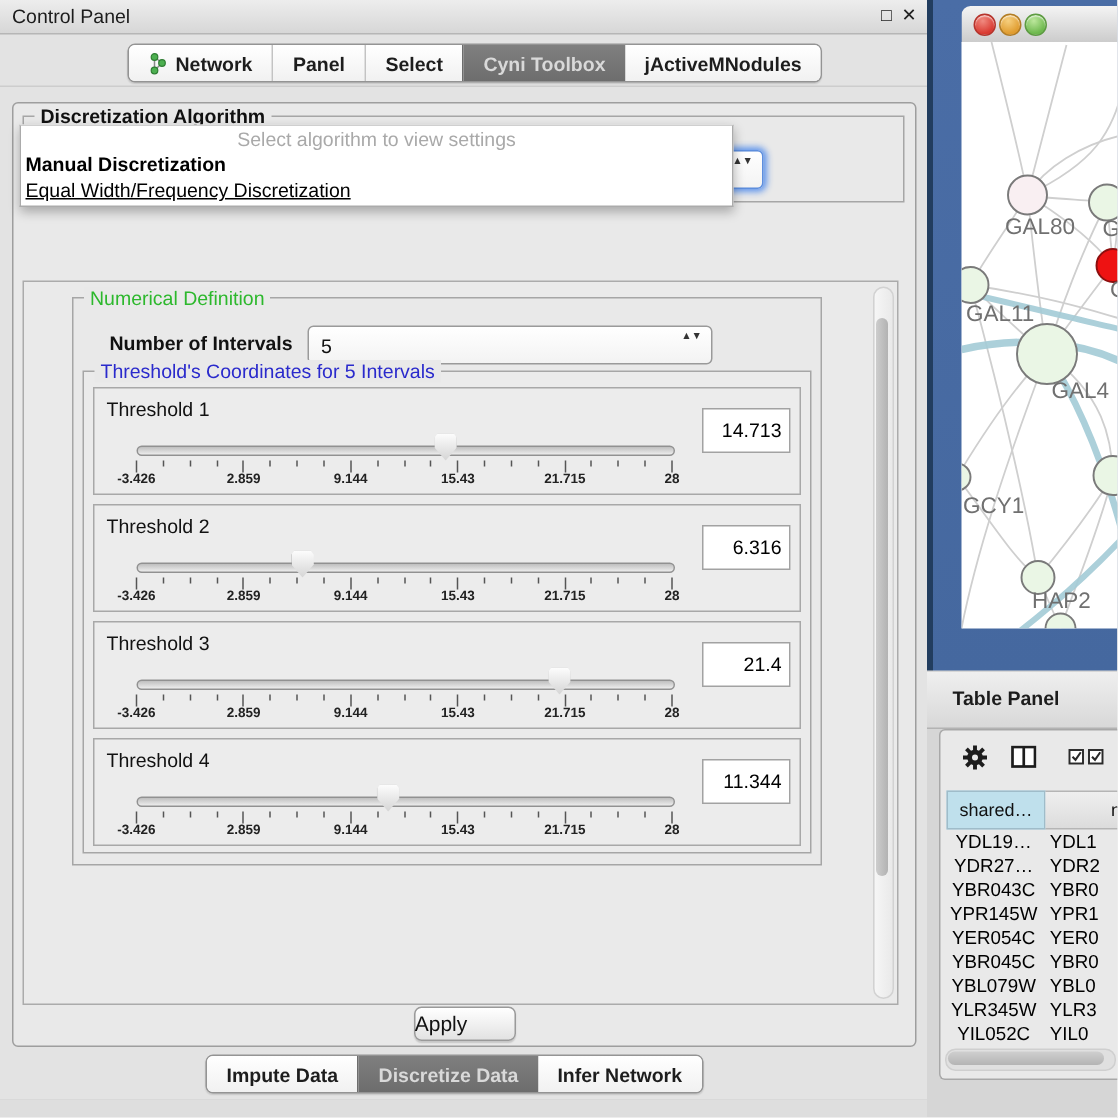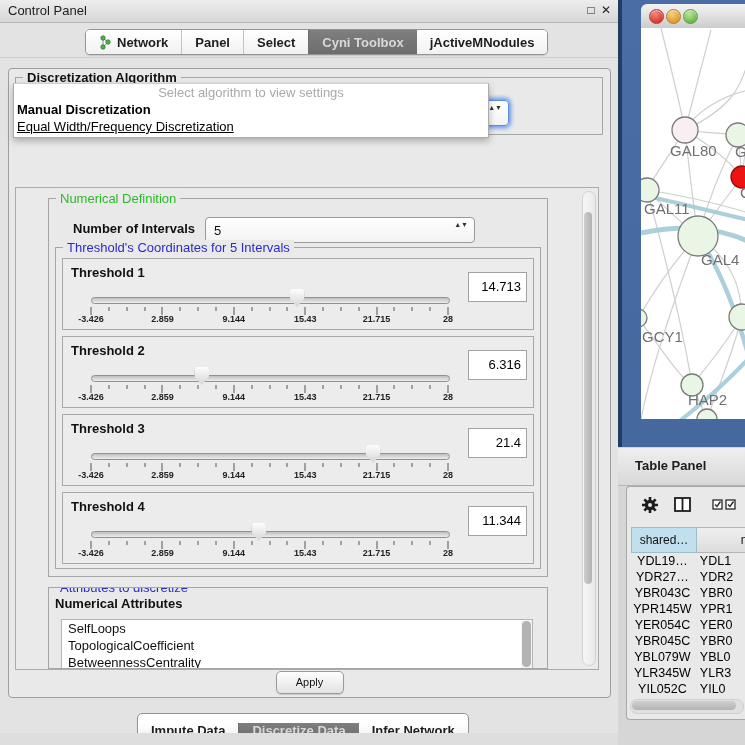--- a/index.html
+++ b/index.html
@@ -52,42 +52,42 @@
   .sb-thumb-main{top:20px;height:372px;}
 
   .group-interval{left:32px;top:10px;width:498px;height:377px;}
   .niv-label{position:absolute;left:24px;top:22px;font-weight:bold;font-size:13px;color:#111;}
   .niv-spinner{left:156px;top:18px;width:260px;}
 
   .group-thresh{left:6px;top:48px;width:484px;height:320px;background:#ebebeb;}
 
   .thr-row{position:relative;margin:0 6px 6px 6px;height:70px;border:1px solid #a8a8a8;background:#ececec;}
   .thr-rows{padding-top:10px;}
-  .thr-label{position:absolute;left:8px;top:6px;font-weight:bold;font-size:13px;color:#111;}
+  .thr-label{position:absolute;left:8px;top:6px;font-weight:normal;font-size:13px;color:#111;}
   .thr-track{position:absolute;left:28px;top:38px;width:357px;height:5px;border:1px solid #919191;border-radius:4px;background:linear-gradient(#bfbfbf,#ededed);}
   .thr-thumb{position:absolute;top:30px;width:15px;height:18px;background:linear-gradient(#fdfdfd,#d5d5d5);clip-path:polygon(14% 0,86% 0,100% 16%,100% 52%,50% 100%,0 52%,0 16%);filter:drop-shadow(0 0 1px #777);transform:translateX(-50%);}
   .thr-ticks{position:absolute;left:28px;top:47px;width:357px;height:9px;}
   .thr-tick{position:absolute;top:1px;width:1px;background:#555;transform:translateX(-50%);}
   .thr-tick.minor{height:4px;}
   .thr-tick.major{height:8px;}
   .thr-ticklabels{position:absolute;left:28px;top:55px;width:357px;height:12px;}
   .thr-ticklabel{position:absolute;transform:translateX(-50%);font-size:9px;font-weight:700;color:#222;white-space:nowrap;}
   .thr-value{position:absolute;right:6px;top:13px;width:52px;height:28px;background:#fff;border:1px solid #a2a2a2;font-size:13px;line-height:28px;text-align:right;padding-right:5px;color:#000;}
 
   .group-attrs{left:32px;top:399px;width:498px;height:80px;overflow:hidden;}
   .attrs-title{position:absolute;left:6px;top:8px;font-weight:bold;font-size:13px;color:#111;}
   .attr-list{position:absolute;left:12px;top:31px;width:470px;height:48px;background:#fff;border:1px solid #b5b5b5;overflow:hidden;}
   .attr-item{height:17px;line-height:17px;padding-left:6px;font-size:13px;color:#111;white-space:nowrap;}
   .attr-sb{position:absolute;right:0;top:0;bottom:0;width:11px;background:#f4f4f4;}
   .attr-sb-thumb{position:absolute;left:1px;top:1px;width:9px;height:46px;border-radius:5px;background:#b3b3b3;}
 
-  .apply-btn{position:absolute;left:0;right:0;margin:auto;top:602px;width:66px;height:21px;border:1px solid #9a9a9a;border-radius:5px;background:linear-gradient(#ffffff,#e2e2e2);font-size:11px;text-align:center;line-height:20px;color:#111;box-shadow:0 1px 1px rgba(0,0,0,.15);}
+  .apply-btn{position:absolute;left:0;right:0;margin:auto;top:602px;width:66px;height:21px;border:1px solid #9a9a9a;border-radius:5px;background:linear-gradient(#ffffff,#e2e2e2);font-size:14px;line-height:20px;color:#111;box-shadow:0 1px 1px rgba(0,0,0,.15);}
 
   .bottom-tabstrip{position:absolute;left:0;top:700px;width:100%;height:33px;border-bottom:1px solid #c6c6c6;}
-  .seg-bottom{left:137px;top:13px;align-items:flex-end;}
+  .seg-bottom{left:137px;top:3px;}
   .below-strip{position:absolute;left:0;top:733px;width:100%;height:12px;background:#dedede;}
 
   
   .right-panel{position:absolute;left:618px;top:0;width:127px;height:745px;background:#d6d6d6;}
   .net-window{position:absolute;left:0;top:0;width:127px;height:447px;background:linear-gradient(180deg,#4a6da6,#45689f);border-left:4px solid #223d5f;box-sizing:border-box;}
   .net-titlebar{position:absolute;left:19px;top:4px;right:0;height:24px;background:linear-gradient(#f4f4f4,#cccccc);border-bottom:1px solid #9a9a9a;border-top-left-radius:6px;}
   .light{position:absolute;top:5px;width:13px;height:13px;border-radius:50%;box-shadow:inset 0 1px 1px rgba(255,255,255,.7);}
   .light-red{left:8px;background:radial-gradient(circle at 40% 30%,#f08a80,#d93a31 70%);border:1px solid #b5342c;}
   .light-yellow{left:25px;background:radial-gradient(circle at 40% 30%,#f6cf7e,#e09c2f 70%);border:1px solid #b27d26;}
   .light-green{left:42px;background:radial-gradient(circle at 40% 30%,#bce79c,#6db84d 70%);border:1px solid #5d9b42;}
@@ -331,32 +331,20 @@
                     <span class="thr-ticklabel" style="left: 60%;">15.43</span>
                     <span class="thr-ticklabel" style="left: 80%;">21.715</span>
                     <span class="thr-ticklabel" style="left: 100%;">28</span>
                   </div>
                   <div class="thr-value">11.344</div>
                 </div>
               </div>
           </div>
         </div>
 
-        <div class="tgroup group-attrs">
-          <span class="tlabel blue">Attributes to discretize</span>
-          <span class="attrs-title">Numerical Attributes</span>
-          <div class="attr-list" id="attr-list">
-            <div class="attr-item">SelfLoops</div>
-              <div class="attr-item">TopologicalCoefficient</div>
-              <div class="attr-item">BetweennessCentrality</div>
-              <div class="attr-sb">
-              <div class="attr-sb-thumb"></div>
-            </div>
-          </div>
-        </div>
 
         <div class="vsb" style="left:566px;right:auto;">
           <div class="vsb-thumb sb-thumb-main"></div>
         </div>
       </div>
 
       <div class="apply-btn">Apply</div>
     </div>
 
     <div class="bottom-tabstrip">

